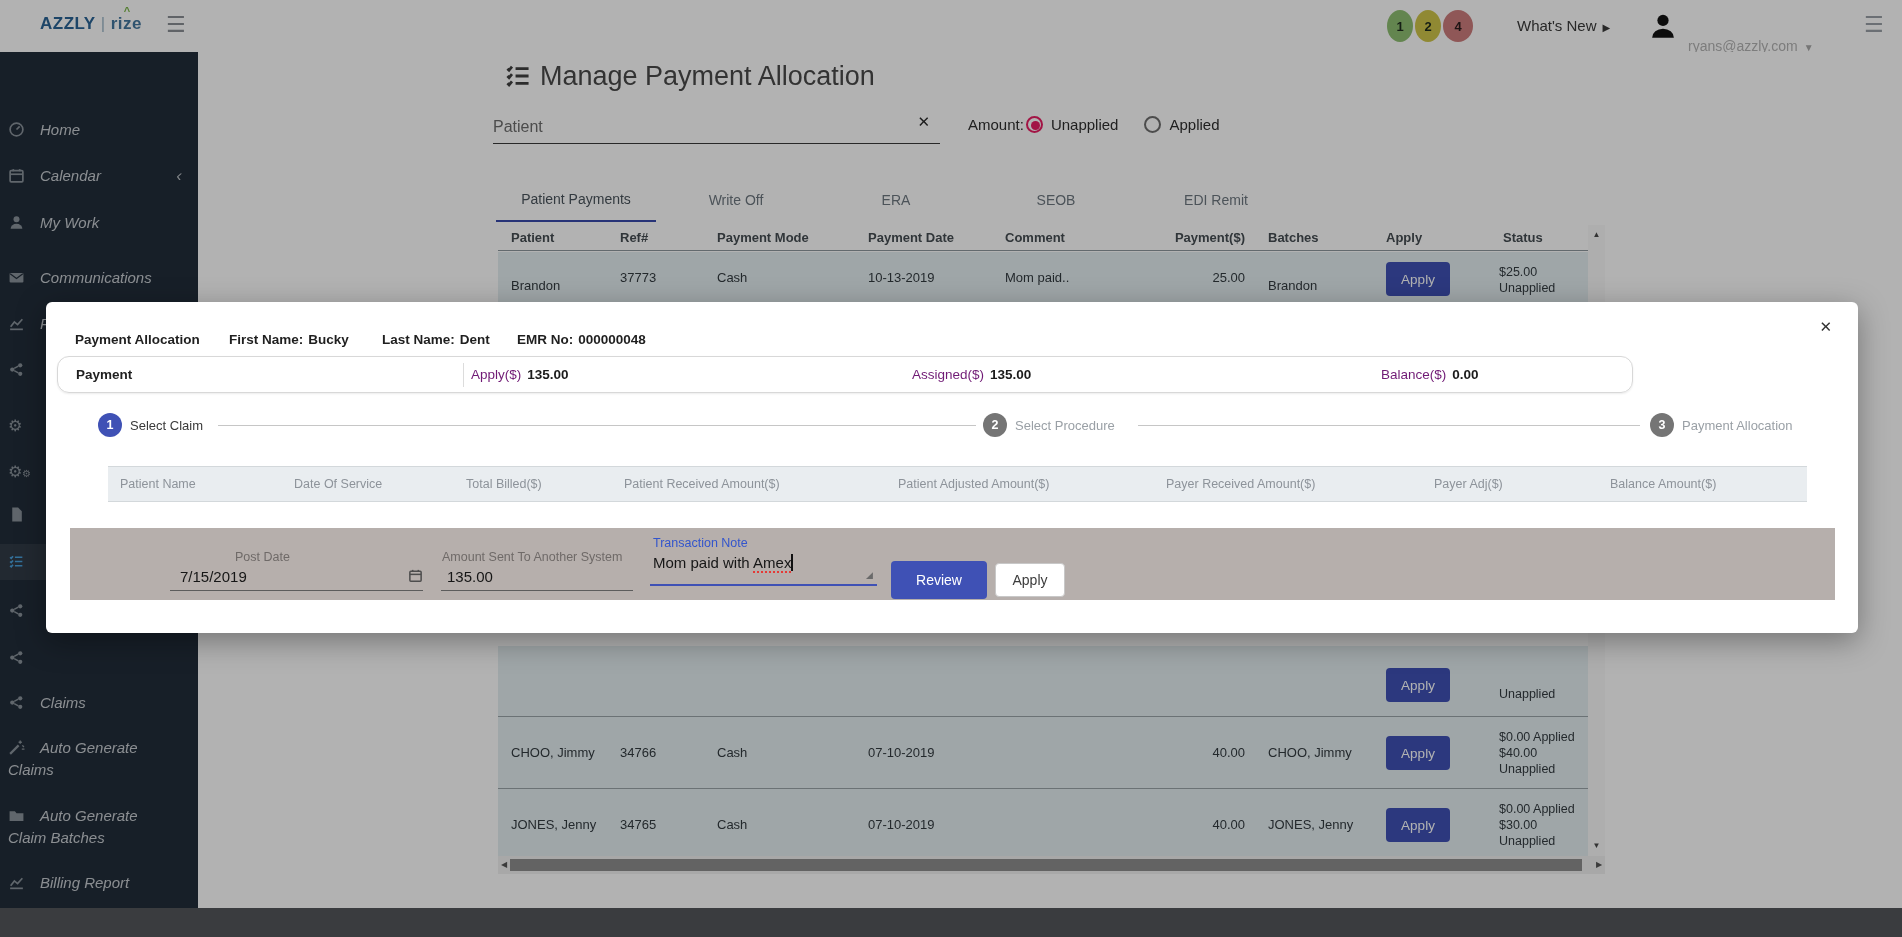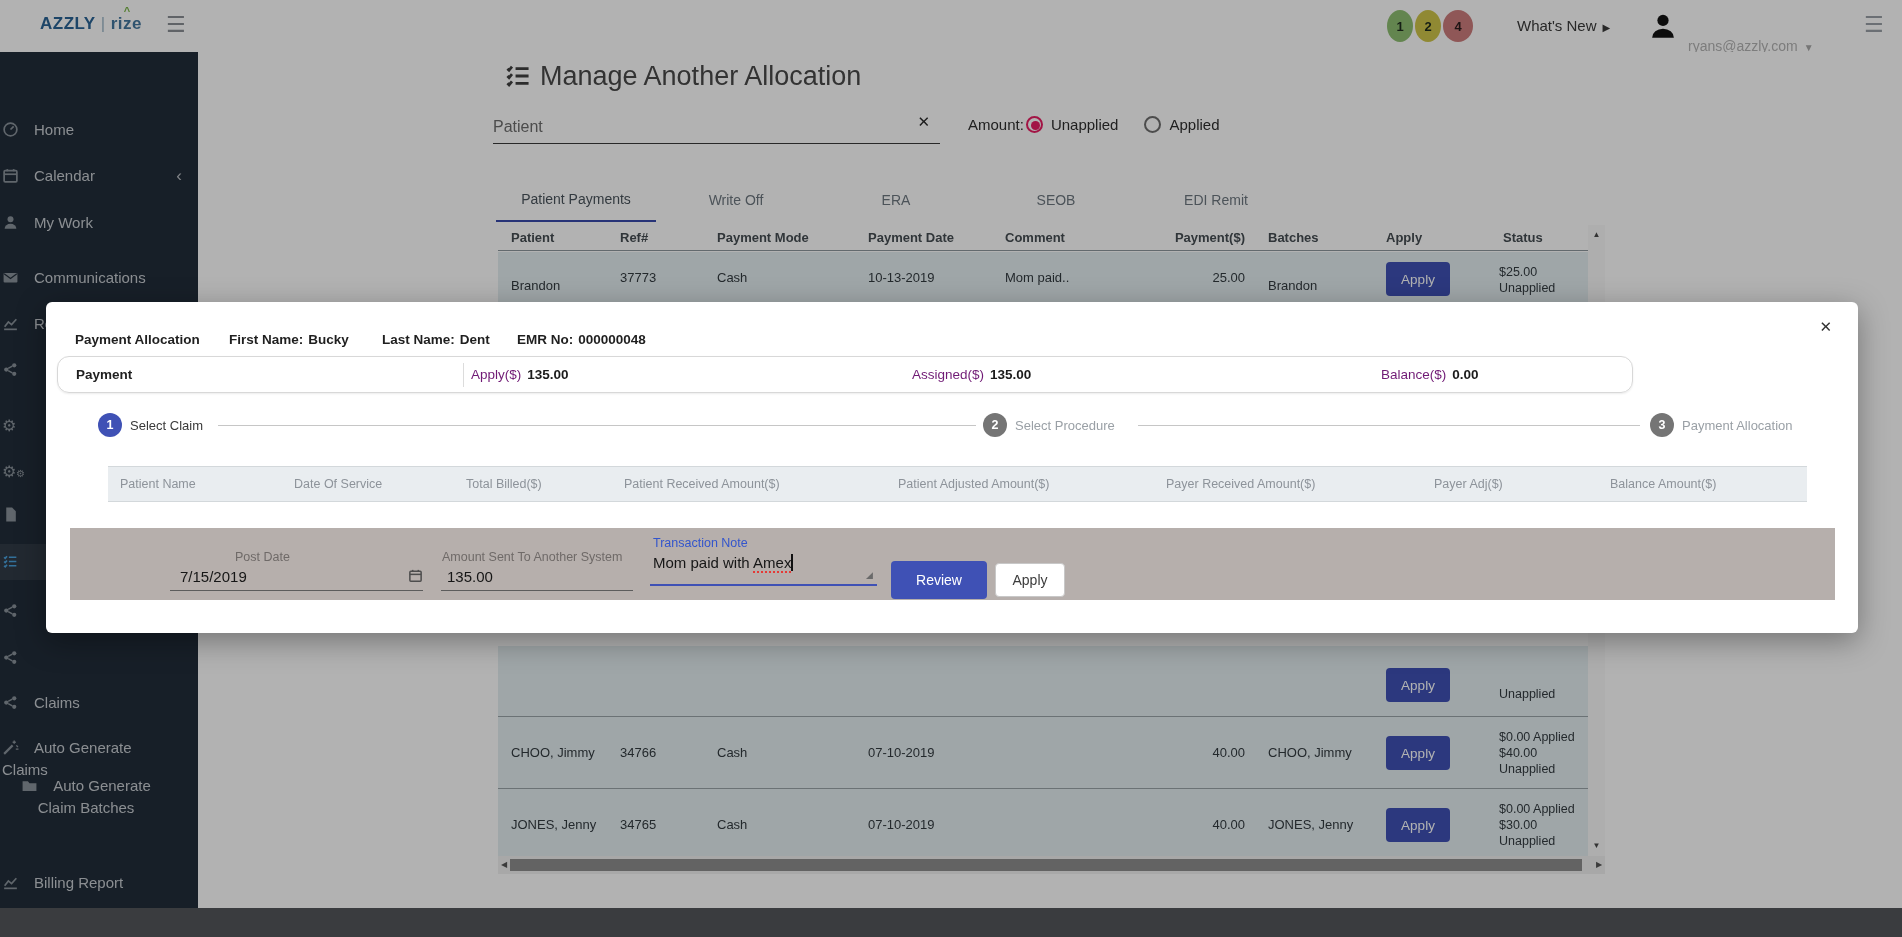--- a/index.html
+++ b/index.html
@@ -21,21 +21,21 @@
   .badge.y{background:#cfc54a;}
   .badge.r{background:#cd7d7d;color:#2b1d1d;width:30px;}
   .whatsnew{position:absolute;left:1517px;top:17px;font-size:15px;color:#3a3a3a;}
   .whatsnew .arr{font-size:10px;margin-left:6px;}
   .avatar{position:absolute;left:1648px;top:11px;width:30px;height:30px;color:#141414;}
   .useremail{position:absolute;left:1688px;top:18px;font-size:14px;color:#b3b3b3;margin-top:20px;}
   .useremail .arr{font-size:10px;margin-left:6px;color:#a9a9a9;}
 
   
   .sidebar{position:absolute;left:0;top:52px;width:198px;height:856px;background:#222d3a;z-index:1;}
-  .side-item{position:absolute;left:0;width:198px;padding-left:2px;color:#c7ccd1;font-size:15px;line-height:22px;cursor:pointer;}
+  .side-item{position:absolute;left:0;width:198px;padding-left:8px;color:#c7ccd1;font-size:15px;line-height:22px;cursor:pointer;font-style:italic;}
   .side-item .ic{display:inline-block;width:18px;height:17px;color:#8a939b;vertical-align:-3px;margin-right:14px;}
   .side-item .ic svg{display:block;}
   .side-item.active{background:rgba(255,255,255,0.07);padding-top:7px;height:36px;}
   .side-item.active .ic{color:#4aa3df;}
   .side-item .chev{position:absolute;right:16px;top:0;color:#b9bec3;font-size:17px;}
   .gear-glyph{font-size:16px;line-height:16px;}
 
   
   .content{position:absolute;left:198px;top:52px;width:1704px;height:856px;background:#ffffff;z-index:1;}
   .page-title-icon{position:absolute;left:307px;top:11px;width:26px;height:26px;color:#3f3f3f;}
@@ -276,21 +276,21 @@
           </svg></span><span>Claims</span>
     </div>
 
     <div class="side-item" style="top:685px;width:170px;">
       <span class="ic"><svg viewBox="0 0 16 16" width="17" height="17">
             <path d="M2 14 10 6" stroke="currentColor" stroke-width="2"></path>
             <path d="M11.5 1.5v3M10 3h3M13.5 6 15 7.5M13 9.5h2.5" stroke="currentColor" stroke-width="1.3"></path>
           </svg></span><span>Auto Generate Claims</span>
     </div>
 
-    <div class="side-item" style="top:723px;width:170px;text-align:center;">
+    <div class="side-item" style="top:753px;width:170px;">
       <span class="ic"><svg viewBox="0 0 16 16" width="17" height="17">
             <path d="M1.5 4h5l1.5 1.8h6.5V13.2h-13z" fill="currentColor"></path>
           </svg></span><span>Auto Generate Claim Batches</span>
     </div>
 
     <div class="side-item" style="top:820px;">
       <span class="ic"><svg viewBox="0 0 16 16" width="17" height="17">
             <path d="M2 13.5h12" stroke="currentColor" stroke-width="1.6"></path>
             <path d="M2.5 11 6 6.5l3 2.5 4.5-5" stroke="currentColor" stroke-width="1.6" fill="none"></path>
           </svg></span><span>Billing Report</span>
@@ -309,21 +309,21 @@
   <div class="content">
 
     <span class="page-title-icon">
       <svg viewBox="0 0 16 16" width="26" height="26">
           <g stroke="currentColor" stroke-width="1.7" fill="none">
             <path d="M6.5 3.5h8M6.5 8h8M6.5 12.5h8"></path>
             <path d="M1.5 3.5l1 1 1.8-2.2M1.5 8l1 1 1.8-2.2M1.5 12.5l1 1 1.8-2.2"></path>
           </g>
         </svg>
     </span>
-    <h1 class="page-title" style="margin:0;">Manage Another Allocation</h1>
+    <h1 class="page-title" style="margin:0;">Manage Payment Allocation</h1>
 
     <div class="search-wrap">
       <input class="search-input" type="text" placeholder="Patient" style="">
       <div class="search-clear-halo"></div>
       <span class="search-clear">✕</span>
     </div>
 
     <div class="amount-row">
       <span>Amount:</span>
       <span class="radio sel"></span>

